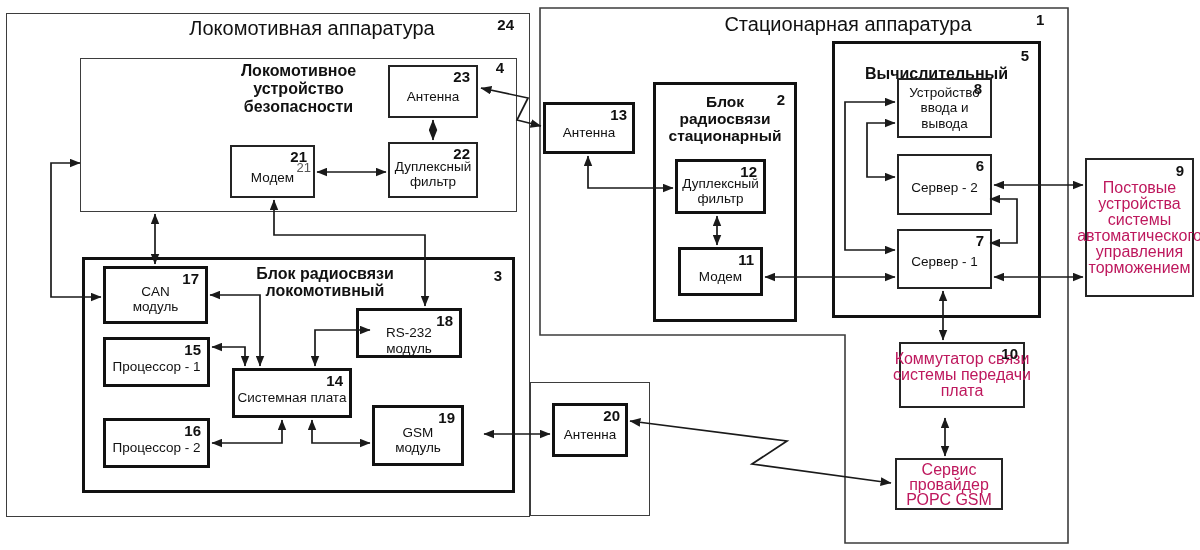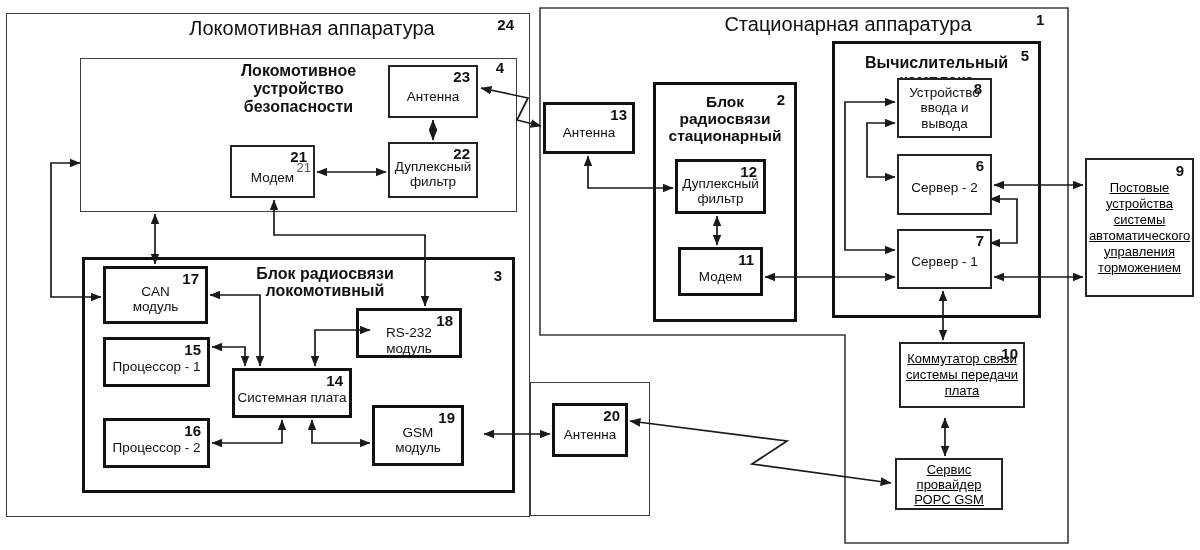--- a/index.html
+++ b/index.html
@@ -7,21 +7,21 @@
     position:relative;width:1200px;height:550px;background:#ffffff;
     font-family:"Liberation Sans","DejaVu Sans",sans-serif;color:#111;
     overflow:hidden;
   }
   .box{position:absolute;box-sizing:border-box;background:#fff;}
   .bthin{border:1.5px solid #3d3d3d;}
   .bmed{border:2px solid #242424;}
   .bthick{border:3px solid #111;}
   .flexc{display:flex;flex-direction:column;align-items:center;justify-content:center;text-align:center;}
   .lbl{font-size:13.5px;line-height:15.5px;color:#111;white-space:nowrap;}
-  .lblsm{font-size:13px;line-height:16px;color:#000000;white-space:nowrap;text-decoration:underline;}
+  .lblsm{font-size:16px;line-height:16px;color:#be185d;white-space:nowrap;}
   .num{position:absolute;top:1px;right:6px;font-size:15px;font-weight:700;color:#111;}
   .ghost{position:absolute;top:13px;right:2px;font-size:13px;font-weight:400;color:#555;}
   .btitle{font-weight:700;font-size:16px;color:#111;text-align:center;white-space:nowrap;}
   .stitle{font-size:20px;color:#111;text-align:center;position:absolute;white-space:nowrap;margin-left:44px;}
   .abs{position:absolute;box-sizing:border-box;}
   svg#wires{position:absolute;left:0;top:0;pointer-events:none;}
 </style>
 </head>
 <body>
 
@@ -129,21 +129,21 @@
     <div class="lbl">фильтр</div>
   </div>
 
   <div class="box bthick flexc" style="left:678px;top:247px;width:85px;height:49px;padding-top:10px;">
     <div class="num">11</div>
     <div class="lbl">Модем</div>
   </div>
 
   <div class="box bthick" style="left:832px;top:41px;width:209px;height:277px;">
     <div class="num" style="right:9px;top:3px;">5</div>
-    <div class="btitle" style="margin-top:10px;line-height:17.5px;">
+    <div class="btitle" style="margin-top:21px;line-height:17.5px;">
       <div>Вычислительный</div>
       <div>комплекс</div>
     </div>
   </div>
 
   <div class="box bmed flexc" style="left:897px;top:78px;width:95px;height:60px;">
     <div class="num" style="right:8px;top:0px;">8</div>
     <div class="lbl">Устройство</div>
     <div class="lbl">ввода и</div>
     <div class="lbl">вывода</div>

